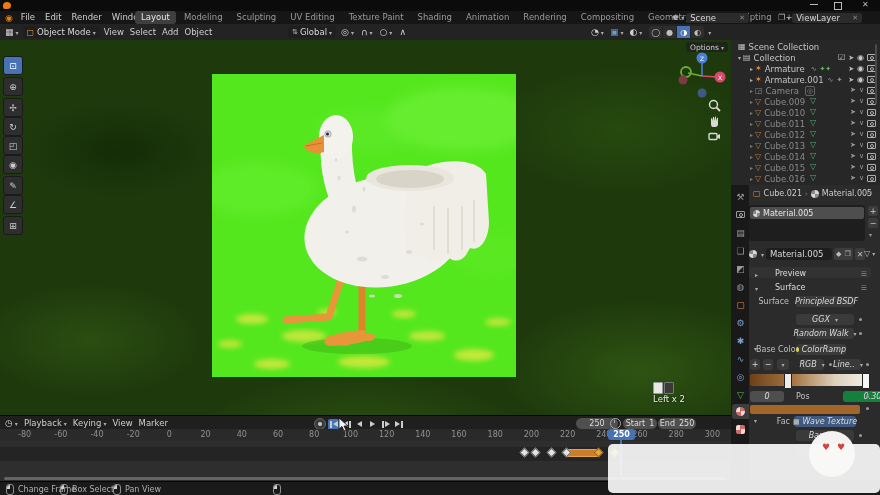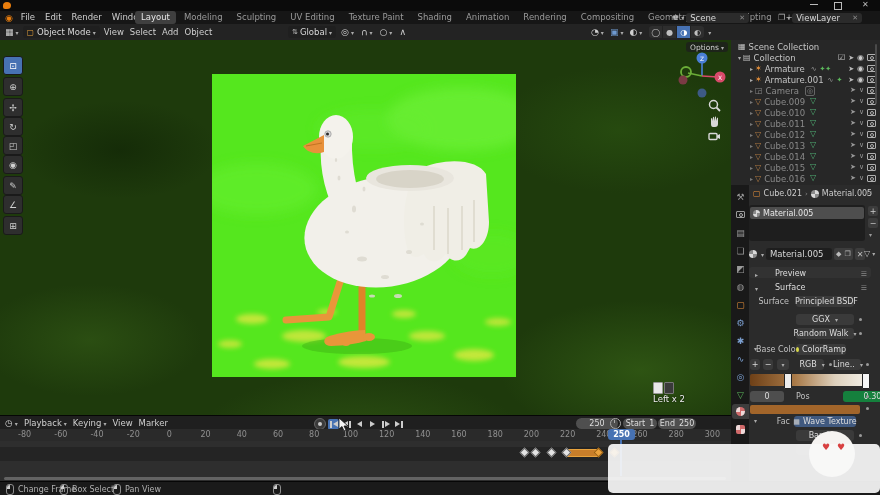--- a/index.html
+++ b/index.html
@@ -39,21 +39,21 @@
   .outl{left:731px;top:40px;width:149px;height:145px;background:#272727;border-bottom:1px solid #0c0c0c;}
   .orow{position:absolute;height:11px;display:flex;align-items:center;font-size:8.5px;color:#c4c4c4;white-space:nowrap;}
   .orow .dim{color:#8a8a8a;}
   .ricons{position:absolute;right:4px;display:flex;gap:3px;align-items:center;}
   .cami{width:7px;height:5px;border:1px solid #b0b0b0;border-radius:1px;position:relative;}
   .cami::after{content:"";position:absolute;left:2px;top:1px;width:2px;height:2px;border-radius:50%;border:1px solid #b0b0b0;}
   .props{left:731px;top:185px;width:149px;height:296px;background:#2b2b2b;}
   .ptabs{left:731px;top:185px;width:18px;height:310px;background:#191919;}
   .ptab{position:absolute;left:733px;width:15px;height:15px;display:flex;align-items:center;justify-content:center;font-size:9px;color:#9a9a9a;}
   .ptab.active{background:#3d3d3d;border-radius:3px 0 0 3px;width:17px;left:732px;}
-  .pfield{background:#3a3a3a;border-radius:3px;color:#dcdcdc;font-size:8px;height:11px;display:flex;align-items:center;justify-content:center;gap:3px;white-space:nowrap;}
+  .pfield{background:#3a3a3a;border-radius:3px;color:#dcdcdc;font-size:8px;height:11px;display:flex;align-items:center;justify-content:center;gap:3px;white-space:nowrap;font-style:italic;}
   .plab{font-size:8px;color:#c0c0c0;text-align:right;white-space:nowrap;}
   .adot{width:3px;height:3px;border-radius:50%;background:#999;}
   .sect{background:#323232;border-radius:3px;color:#ddd;font-size:8px;height:11px;display:flex;align-items:flex-end;padding:0 4px;gap:17px;}
   .msphere{width:8px;height:8px;border-radius:50%;background:conic-gradient(#d8d8d8 0 90deg,#8a8a8a 0 180deg,#d8d8d8 0 270deg,#8a8a8a 0);}
   .checker{width:9px;height:9px;border-radius:50%;background:conic-gradient(#d06a6a 0 90deg,#eed8d8 0 180deg,#d06a6a 0 270deg,#eed8d8 0);}
   .checkersq{width:9px;height:9px;border-radius:2px;background:conic-gradient(#d06a6a 0 90deg,#eed8d8 0 180deg,#d06a6a 0 270deg,#eed8d8 0);}
   .dotg{width:5px;height:5px;border-radius:50%;}
   
   .tl-h{left:0;top:415px;width:731px;height:14px;background:#1f1f1f;border-top:1px solid #060606;}
   .ruler{left:0;top:429px;width:731px;height:12px;background:#2a2a2a;border-bottom:1px solid #202020;}

